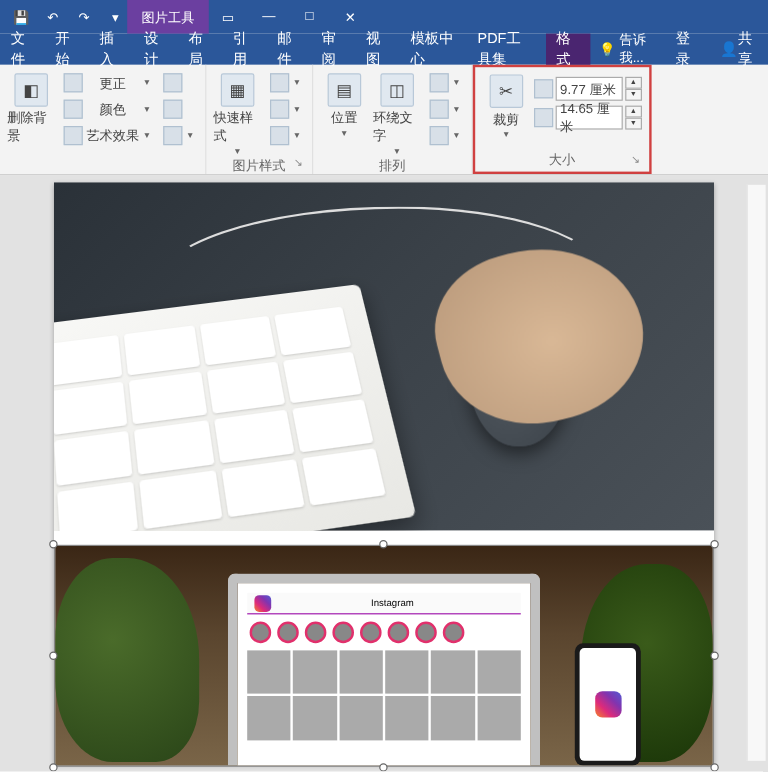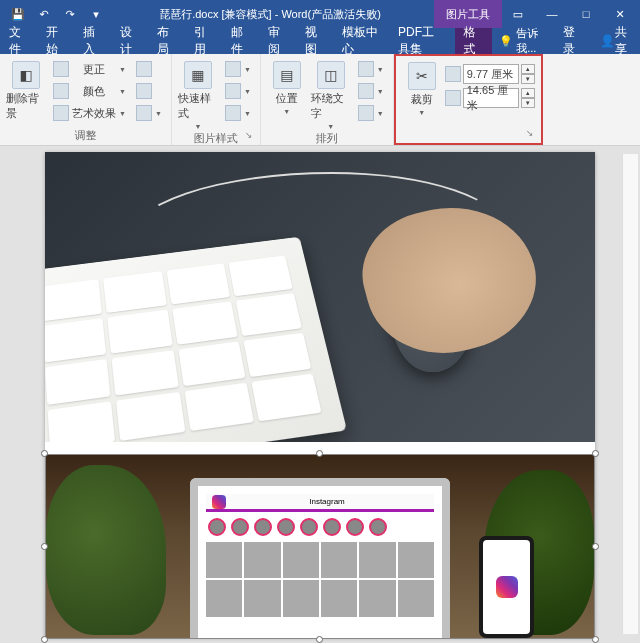--- a/index.html
+++ b/index.html
@@ -54,42 +54,41 @@
 .sel-handle { position: absolute; width: 7px; height: 7px; background: white; border: 1px solid #666; border-radius: 50%; cursor: pointer; }
 .h-tl { top: -4px; left: -4px; } .h-tr { top: -4px; right: -4px; }
 .h-bl { bottom: -4px; left: -4px; } .h-br { bottom: -4px; right: -4px; }
 .h-tm { top: -4px; left: 50%; margin-left: -4px; } .h-bm { bottom: -4px; left: 50%; margin-left: -4px; }
 .h-ml { top: 50%; left: -4px; margin-top: -4px; } .h-mr { top: 50%; right: -4px; margin-top: -4px; }
 .img2 { width: 100%; height: 100%; background: linear-gradient(180deg, #3a2615 0%, #5a452e 40%, #7a6548 100%); position: relative; overflow: hidden; border: 1px solid #888; }
 .plant-l { position: absolute; left: 0; top: 10px; width: 120px; height: 170px; background: radial-gradient(circle at 40% 40%, #4a6b2a, #2a4518); border-radius: 40% 50% 30% 40%; }
 .plant-r { position: absolute; right: 0; top: 15px; width: 110px; height: 165px; background: radial-gradient(circle at 50% 40%, #3a5b1a, #1a3508); border-radius: 50% 40% 40% 30%; }
 .laptop { position: absolute; left: 50%; transform: translateX(-50%); bottom: 0; width: 260px; height: 160px; background: #d0d0d0; border-radius: 6px 6px 0 0; border: 8px solid #c0c0c0; border-bottom: none; }
 .screen-content { width: 100%; height: 100%; background: #fff; padding: 8px; }
-.insta-bar { height: 18px; background: #fafafa; border-bottom: 3px solid #a21caf; display: flex; align-items: center; padding: 0 6px; font-size: 8px; justify-content: space-between; }
+.insta-bar { height: 18px; background: #fafafa; border-bottom: 1px solid #a21caf; display: flex; align-items: center; padding: 0 6px; font-size: 8px; justify-content: space-between; }
 .insta-logo { width: 14px; height: 14px; border-radius: 4px; background: linear-gradient(45deg,#f58529,#dd2a7b,#8134af,#515bd4); }
 .stories { display: flex; gap: 5px; padding: 6px 2px; }
 .story { width: 18px; height: 18px; border-radius: 50%; background: #888; border: 2px solid #e1306c; }
 .feed-grid { display: grid; grid-template-columns: repeat(6,1fr); gap: 2px; }
 .feed-item { aspect-ratio: 1; background: #aaa; }
 .phone { position: absolute; right: 60px; bottom: 0; width: 55px; height: 102px; background: #1a1a1a; border-radius: 7px; padding: 4px; }
 .phone-screen { width: 100%; height: 100%; background: #fff; border-radius: 4px; display: flex; flex-direction: column; align-items: center; justify-content: center; gap: 4px; }
 .phone-ig { width: 22px; height: 22px; border-radius: 6px; background: linear-gradient(45deg,#f58529,#dd2a7b,#8134af,#515bd4); }
 .ruler { position: absolute; right: 2px; top: 8px; width: 16px; height: 480px; background: #f8f8f8; border-left: 1px solid #ddd; }
 </style>
 </head>
 <body>
 
 <div class="titlebar">
   <div class="qat">
     <div class="qat-btn">💾</div>
     <div class="qat-btn">↶</div>
     <div class="qat-btn">↷</div>
     <div class="qat-btn">▾</div>
   </div>
-  <div class="title-text">琵琶行.docx [兼容模式] - Word(产品激活失败)</div>
   <div class="ctx-tab">图片工具</div>
   <div class="win-controls">
     <div class="win-btn">▭</div>
     <div class="win-btn">—</div>
     <div class="win-btn">□</div>
     <div class="win-btn">✕</div>
   </div>
 </div>
 
 <div class="tabbar">
@@ -144,21 +143,20 @@
           </div>
         <div class="small-btn">
             <span class="small-icon"></span>
           </div>
         <div class="small-btn">
             <span class="small-icon"></span>
             <span class="dd-arrow">▼</span>
           </div>
       </div>
     </div>
-    <div class="group-label">调整</div>
   </div>
 
   <div class="group" style="position:relative">
     <div class="group-body">
       <div class="big-btn">
         <div class="big-btn-icon">▦</div>
         <span>快速样式</span>
           <span class="dd-arrow">▼</span>
       </div>
       <div class="btn-col">
@@ -229,20 +227,21 @@
         <div class="size-row">
           <span class="small-icon"></span>
           <div class="size-field">14.65 厘米</div>
           <div class="spinner">
               <div class="spin-btn">▲</div>
               <div class="spin-btn">▼</div>
             </div>
         </div>
       </div>
     </div>
+    <div class="group-label">大小</div>
     <div class="dlg-launch">↘</div>
   </div>
 </div>
 
 <div class="doc-area">
   <div class="ruler"></div>
   <div class="page">
     <div class="img1">
       <div class="cable"></div>
       <div class="keypad">

